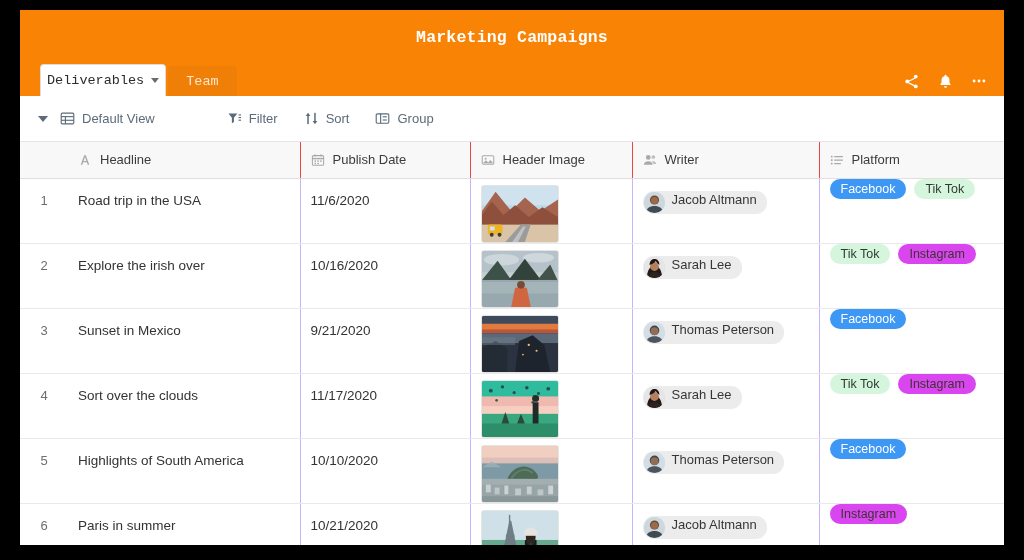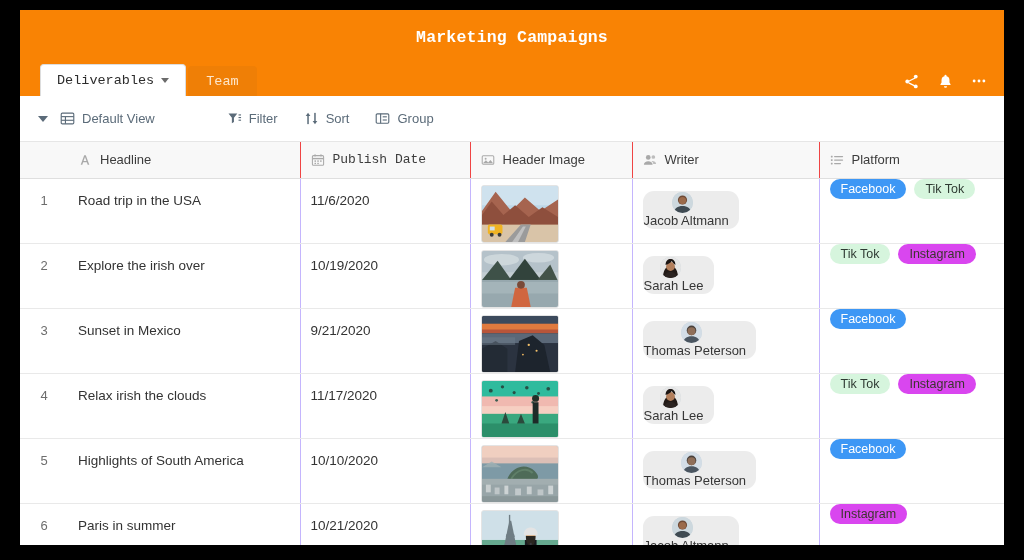--- a/index.html
+++ b/index.html
@@ -52,21 +52,21 @@
     background: #ef7f06;
     border-radius: 4px 4px 0 0;
     margin-right: 2px;
     white-space: nowrap;
     cursor: default;
   }
   .tab.active {
     background: #ffffff;
     color: #2c2c2c;
     height: 32px;
-    padding: 0 16px;
+    padding: 0 6px;
     font-size: 13.5px;
     border: 1px solid #dddddd;
     border-bottom: none;
   }
   .tab .caret {
     margin-left: 7px;
     width: 0; height: 0;
     border-left: 4.5px solid transparent;
     border-right: 4.5px solid transparent;
     border-top: 5px solid #6b6b6b;
@@ -123,21 +123,21 @@
     display: flex; flex-direction: column;
     background: #ffffff;
   }
   table.grid {
     width: 100%;
     border-collapse: collapse;
     table-layout: fixed;
   }
   .col-idx  { width: 48px; }
   .col-head { width: 232px; }
-  .col-date { width: 170px; font-family: Liberation Mono, monospace; }
+  .col-date { width: 170px; }
   .col-img  { width: 162px; }
   .col-writer { width: 187px; }
   .col-plat { width: 214px; }
 
   thead th {
     background: #f8f8f8;
     border-bottom: 1px solid #dfdfdf;
     border-right: 1px solid #ef4444;
     height: 36px;
     padding: 0 10px;
@@ -180,27 +180,26 @@
     background: #dfe6ea;
     overflow: hidden;
     position: relative;
     margin-top: 6px;
   }
   .thumb svg { display: block; width: 100%; height: 100%; }
 
   
   .writer-chip {
     display: inline-flex;
-    align-items: center;
+    align-items: flex-start;
     background: #ececec;
     border-radius: 11px;
     padding: 1px 10px 1px 1px;
     margin-top: 12px;
     max-width: 100%;
-    flex-direction: column;
   }
   .avatar {
     width: 21px; height: 21px;
     border-radius: 50%;
     overflow: hidden;
     flex: 0 0 21px;
     margin-right: 7px;
     background: #c8d2da;
   }
   .avatar svg { display: block; width: 100%; height: 100%; }
@@ -436,21 +435,21 @@
             <div class="tags">
               <span class="tag tag-facebook">Facebook</span>
               <span class="tag tag-tiktok">Tik Tok</span>
             </div>
           </td>
         </tr>
 
         <tr>
           <td class="idx">2</td>
           <td class="cell-pad">Explore the irish over</td>
-          <td class="cell-pad">10/19/2020</td>
+          <td class="cell-pad">10/16/2020</td>
           <td>
             <div class="thumb">
               <svg viewBox="0 0 78 58" preserveAspectRatio="none">
                 <rect width="78" height="58" fill="#c3cdd2"></rect>
                 <rect width="78" height="22" fill="#b5c2ca"></rect>
                 <ellipse cx="20" cy="9" rx="18" ry="6" fill="#d7dfe3" opacity="0.7"></ellipse>
                 <ellipse cx="58" cy="7" rx="16" ry="5" fill="#dde4e8" opacity="0.6"></ellipse>
                 <path d="M0 30 L16 10 L30 30Z" fill="#3e5148"></path>
                 <path d="M26 32 L44 8 L62 32Z" fill="#32433c"></path>
                 <path d="M56 31 L70 14 L78 31Z" fill="#435349"></path>
@@ -520,21 +519,21 @@
           </td>
           <td>
             <div class="tags">
               <span class="tag tag-facebook">Facebook</span>
             </div>
           </td>
         </tr>
 
         <tr>
           <td class="idx">4</td>
-          <td class="cell-pad">Relax irish the clouds</td>
+          <td class="cell-pad">Sort over the clouds</td>
           <td class="cell-pad">11/17/2020</td>
           <td>
             <div class="thumb">
               <svg viewBox="0 0 78 58" preserveAspectRatio="none">
                 <rect width="78" height="58" fill="#3fc3a2"></rect>
                 <rect y="0" width="78" height="20" fill="#2fbb9d"></rect>
                 <rect y="16" width="78" height="12" fill="#f0b9b0"></rect>
                 <rect y="26" width="78" height="10" fill="#f6cfc2"></rect>
                 <rect y="34" width="78" height="24" fill="#3aa87f"></rect>
                 <rect y="44" width="78" height="14" fill="#2c8f6a"></rect>

